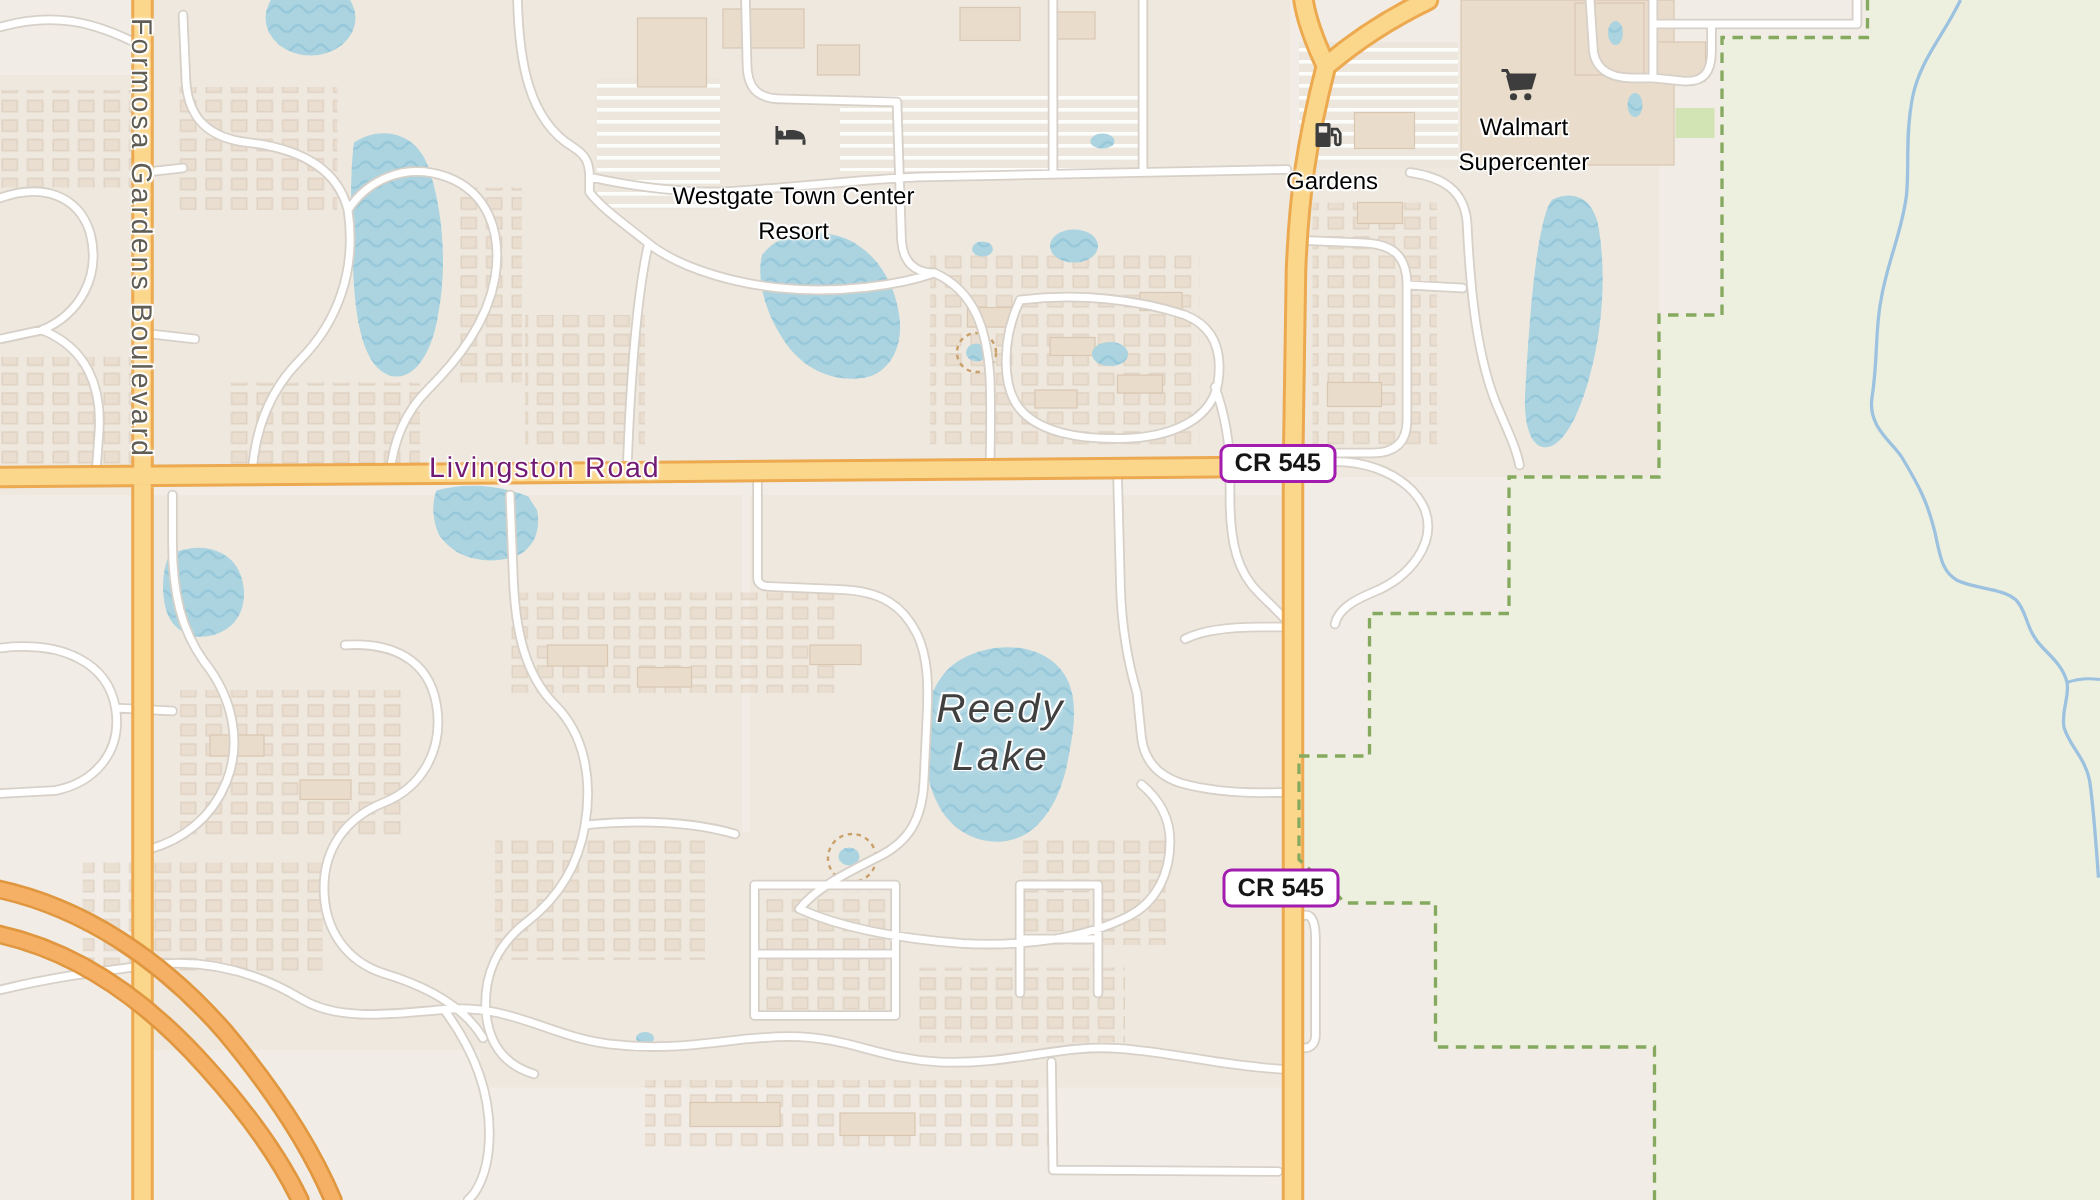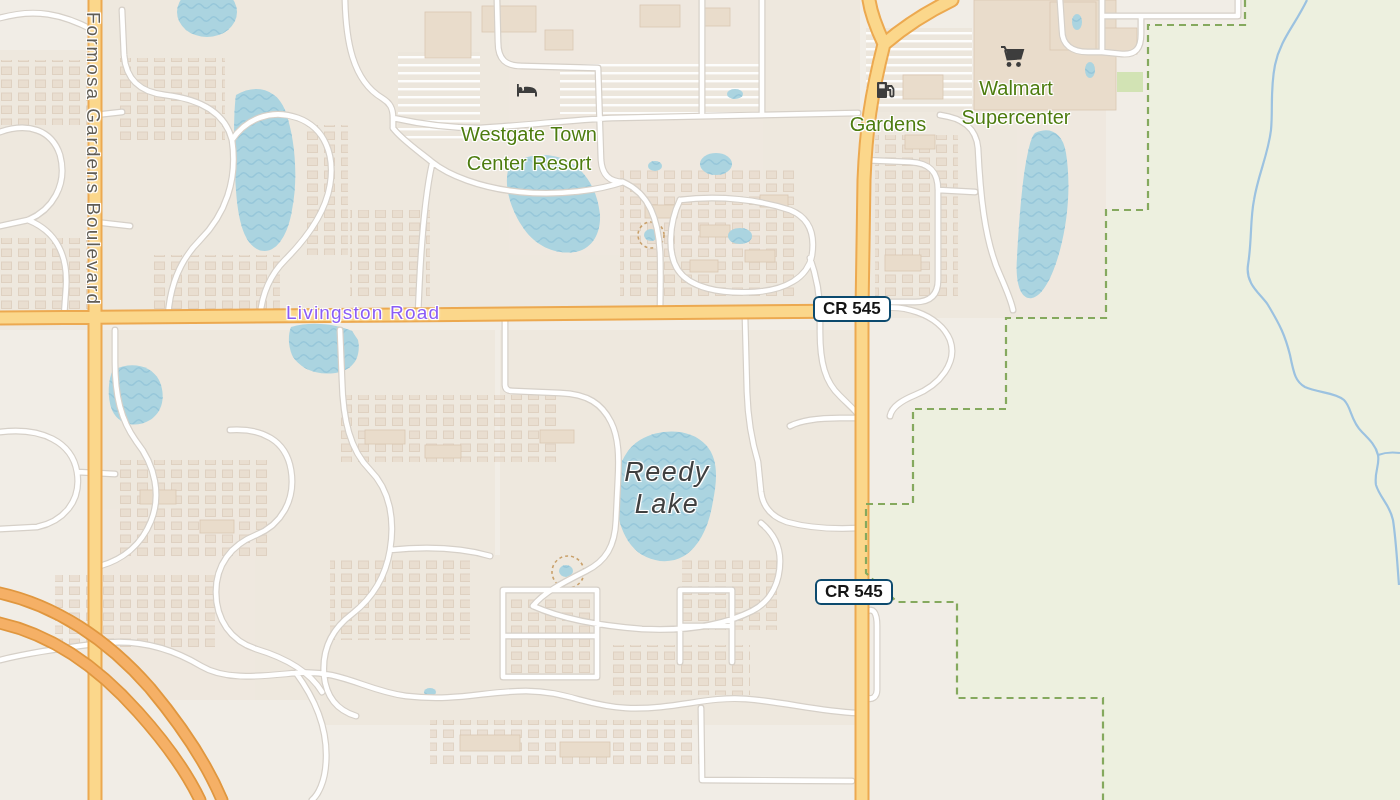--- a/index.html
+++ b/index.html
@@ -4,33 +4,33 @@
 <style>
   html,body{margin:0;padding:0;background:#ddd;}
   .map-viewport{
     position:relative;width:1400px;height:800px;overflow:hidden;
     background:#f1ede6;font-family:"Liberation Sans",sans-serif;
     cursor:grab;
   }
   .map-viewport svg{position:absolute;left:0;top:0;}
   .lbl{position:absolute;pointer-events:none;}
   .halo{text-shadow:-1px -1px 0 #fff,1px -1px 0 #fff,-1px 1px 0 #fff,1px 1px 0 #fff,0 0 3px #fff,0 0 3px #fff;}
-  .poi{color:#4d7c0f;font-size:20px;text-align:center;line-height:1.45;}
-  .road-name{color:#8b5cf6;font-size:19px;letter-spacing:1.2px;white-space:nowrap;}
+  .poi{color:#000000;font-size:16px;text-align:center;line-height:1.45;}
+  .road-name{color:#701a75;font-size:19px;letter-spacing:1.2px;white-space:nowrap;}
   .vertical-road-name{
     writing-mode:vertical-rl;text-orientation:mixed;
     color:#605d55;font-size:19px;letter-spacing:2px;white-space:nowrap;
   }
   .water-name{
     color:#404040;font-size:27px;font-style:italic;text-align:center;
     letter-spacing:1.5px;line-height:1.2;
     text-shadow:-1px -1px 0 #fff,1px -1px 0 #fff,-1px 1px 0 #fff,1px 1px 0 #fff,0 0 4px #fff;
   }
   .shield{
-    position:absolute;background:#ffffff;border:2px solid #0c4a6e;border-radius:6px;
+    position:absolute;background:#ffffff;border:2px solid #a21caf;border-radius:6px;
     padding:1px 8px;font-size:17px;font-weight:bold;color:#151515;white-space:nowrap;
   }
   .poi-icon{position:absolute;pointer-events:none;}
 </style>
 </head>
 <body>
 
 <div class="map-viewport">
 
 <svg width="1400" height="800" viewBox="0 0 1400 800">

